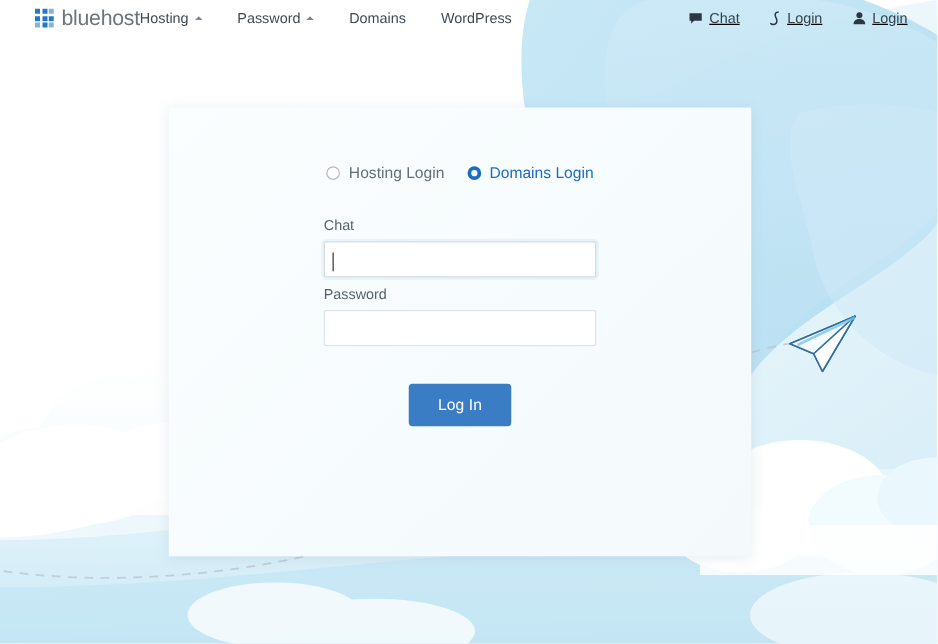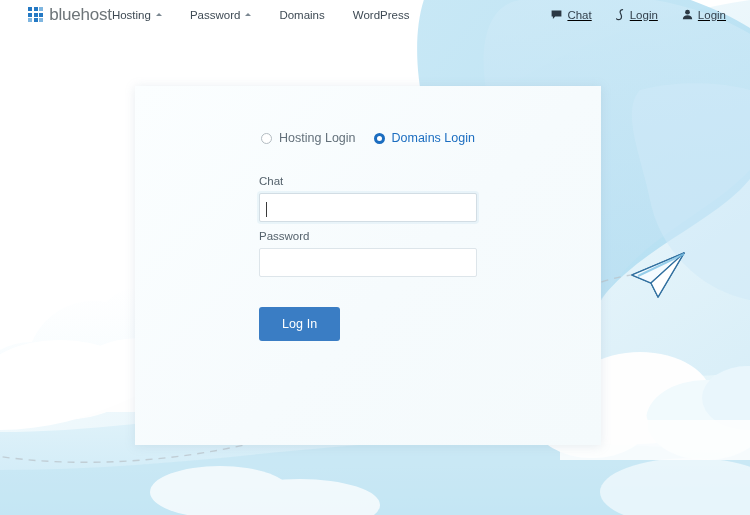--- a/index.html
+++ b/index.html
@@ -212,21 +212,21 @@
     width: 1px;
     height: 15px;
     background: #3a3a3a;
   }
 
   .field-block { position: relative; }
   .field-block + .field-block { margin-top: 8px; }
 
   .btn-row {
     display: flex;
-    justify-content: flex-start;
+    justify-content: center;
     margin-top: 30px;
   }
 
   .login-btn {
     background: #3a7dc4;
     color: #ffffff;
     border: none;
     border-radius: 3px;
     font-size: 12.5px;
     padding: 10px 23px;

